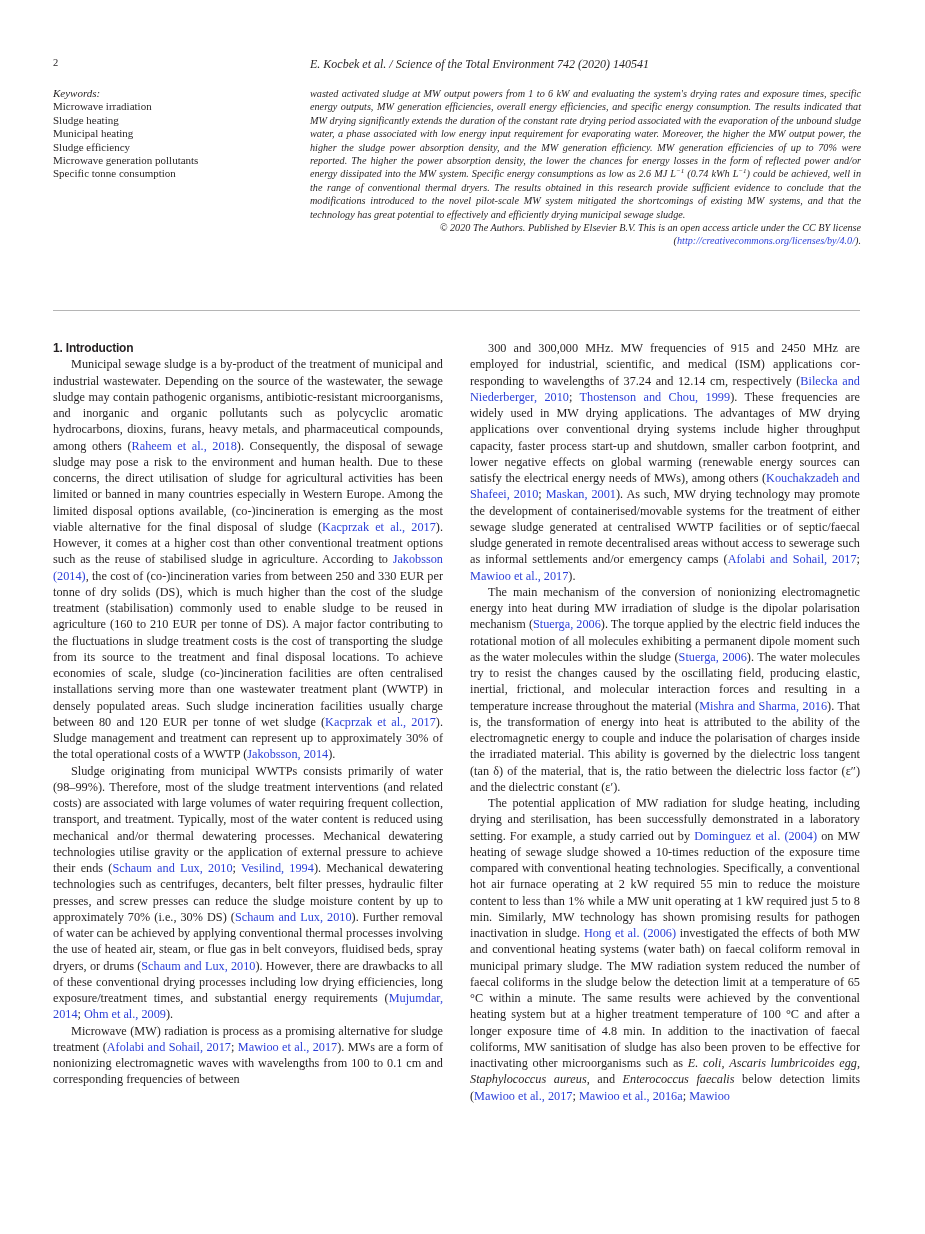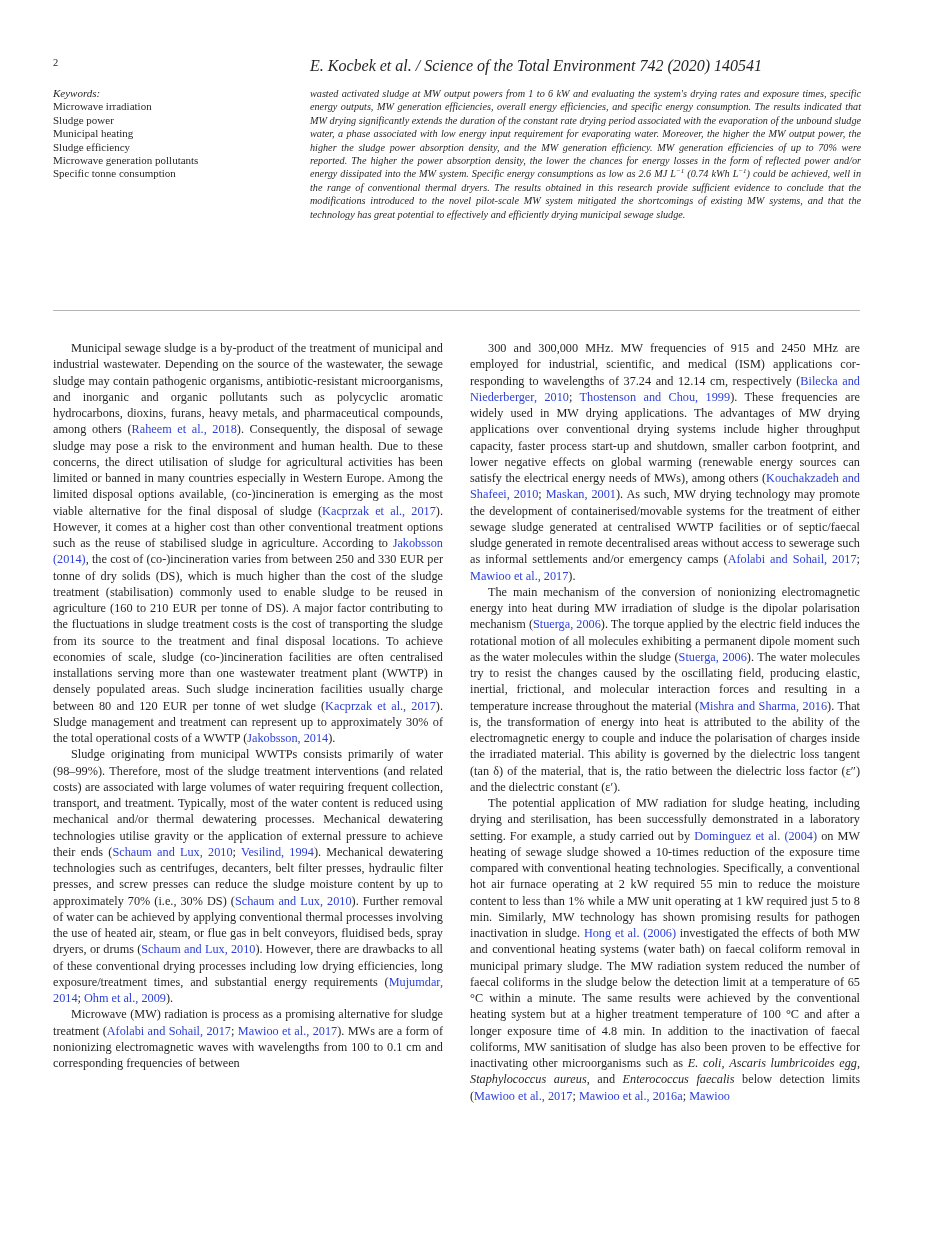--- a/index.html
+++ b/index.html
@@ -1,19 +1,19 @@
 <!DOCTYPE html>
 <html><head>
 <meta charset="utf-8">
 <style>
   html, body { margin: 0; padding: 0; background: #ffffff; }
   body { width: 925px; height: 1234px; position: relative; overflow: hidden;
          font-family: "Liberation Serif", "DejaVu Serif", serif; color: #231f20; }
   .page-number { position: absolute; left: 53px; top: 57px; font-size: 10.5px; }
-  .running-head { position: absolute; left: 310px; top: 57px; font-size: 16px; font-style: italic; }
+  .running-head { position: absolute; left: 310px; top: 57px; font-size: 12px; font-style: italic; }
   .keywords { position: absolute; left: 53px; top: 87px; width: 240px; font-size: 11px; line-height: 13.4px; }
   .keywords .kw-title { font-style: italic; }
   .abstract { position: absolute; left: 310px; top: 87px; width: 551px; font-size: 10.2px; line-height: 13.4px;
               text-align: justify; hyphens: manual; font-style: italic; }
   .abstract p { margin: 0; }
   .copyright { text-indent: 24px; text-align: right; }
   .divider { position: absolute; left: 53px; top: 310px; width: 807px; height: 1px; background: #b5b5b5; }
   .col { position: absolute; top: 340px; width: 390px; font-size: 12.25px; line-height: 16.25px; text-align: justify; }
   .col-left { left: 53px; }
   .col-right { left: 470px; }
@@ -27,34 +27,36 @@
 </head>
 <body>
 
 <div>
   <div class="page-number">2</div>
   <div class="running-head">E. Kocbek et al. / Science of the Total Environment 742 (2020) 140541</div>
 
   <div class="keywords">
     <div class="kw-title">Keywords:</div>
     <div>Microwave irradiation</div>
-    <div>Sludge power</div>
+    <div>Sludge heating</div>
     <div>Municipal heating</div>
     <div>Sludge efficiency</div>
     <div>Microwave generation pollutants</div>
     <div>Specific tonne consumption</div>
   </div>
 
   <div class="abstract">
     <p><span>wasted activated sludge at MW output powers from 1 to 6 kW and evaluating the system's drying rates and ex­posure times, specific energy outputs, MW generation efficiencies, overall energy efficiencies, and specific energy consumption. The results indicated that MW drying significantly extends the duration of the constant rate drying period associated with the evaporation of the unbound sludge water, a phase associated with low energy input requirement for evaporating water. Moreover, the higher the MW output power, the higher the sludge power ab­sorption density, and the MW generation efficiency. MW generation efficiencies of up to 70% were reported. The higher the power absorption density, the lower the chances for energy losses in the form of reflected power and/or energy dissipated into the MW system. Specific energy consumptions as low as 2.6 MJ L</span><sup>−1</sup><span> (0.74 kWh L</span><sup>−1</sup><span>) could be achieved, well in the range of conventional thermal dryers. The results obtained in this research provide sufficient evidence to conclude that the modifications introduced to the novel pilot-scale MW system mitigated the shortcomings of existing MW systems, and that the technology has great potential to effectively and effi­ciently drying municipal sewage sludge.</span></p>
+    <p class="copyright"><span>© 2020 The Authors. Published by Elsevier B.V. This is an open access article under the CC BY license (</span><a class="link">http://creativecommons.org/licenses/by/4.0/</a><span>).</span></p>
   </div>
 
   <div class="divider"></div>
 
   <div class="col col-left">
+    <p class="section-title">1. Introduction</p>
     <div>
         <p><span>Municipal sewage sludge is a by-product of the treatment of munici­pal and industrial wastewater. Depending on the source of the wastewa­ter, the sewage sludge may contain pathogenic organisms, antibiotic-resistant microorganisms, and inorganic and organic pollutants such as polycyclic aromatic hydrocarbons, dioxins, furans, heavy metals, and pharmaceutical compounds, among others (</span><a class="link">Raheem et al., 2018</a><span>). Conse­quently, the disposal of sewage sludge may pose a risk to the environment and human health. Due to these concerns, the direct utilisation of sludge for agricultural activities has been limited or banned in many countries especially in Western Europe. Among the limited disposal options avail­able, (co-)incineration is emerging as the most viable alternative for the final disposal of sludge (</span><a class="link">Kacprzak et al., 2017</a><span>). However, it comes at a higher cost than other conventional treatment options such as the reuse of stabilised sludge in agriculture. According to </span><a class="link">Jakobsson (2014)</a><span>, the cost of (co-)incineration varies from between 250 and 330 EUR per tonne of dry solids (DS), which is much higher than the cost of the sludge treatment (stabilisation) commonly used to enable sludge to be reused in agriculture (160 to 210 EUR per tonne of DS). A major factor contributing to the fluctuations in sludge treatment costs is the cost of transporting the sludge from its source to the treatment and final disposal locations. To achieve economies of scale, sludge (co-)incineration facilities are often centralised installations serving more than one wastewater treatment plant (WWTP) in densely populated areas. Such sludge incineration facil­ities usually charge between 80 and 120 EUR per tonne of wet sludge (</span><a class="link">Kacprzak et al., 2017</a><span>). Sludge management and treatment can represent up to approximately 30% of the total operational costs of a WWTP (</span><a class="link">Jakobsson, 2014</a><span>).</span></p>
         <p><span>Sludge originating from municipal WWTPs consists primarily of water (98–99%). Therefore, most of the sludge treatment interventions (and related costs) are associated with large volumes of water requiring frequent collection, transport, and treatment. Typically, most of the water content is reduced using mechanical and/or thermal dewatering processes. Mechanical dewatering technologies utilise gravity or the ap­plication of external pressure to achieve their ends (</span><a class="link">Schaum and Lux, 2010</a><span>; </span><a class="link">Vesilind, 1994</a><span>). Mechanical dewatering technologies such as cen­trifuges, decanters, belt filter presses, hydraulic filter presses, and screw presses can reduce the sludge moisture content by up to approximately 70% (i.e., 30% DS) (</span><a class="link">Schaum and Lux, 2010</a><span>). Further removal of water can be achieved by applying conventional thermal processes involving the use of heated air, steam, or flue gas in belt conveyors, fluidised beds, spray dryers, or drums (</span><a class="link">Schaum and Lux, 2010</a><span>). However, there are drawbacks to all of these conventional drying processes including low drying efficiencies, long exposure/treatment times, and substantial en­ergy requirements (</span><a class="link">Mujumdar, 2014</a><span>; </span><a class="link">Ohm et al., 2009</a><span>).</span></p>
         <p><span>Microwave (MW) radiation is process as a promising alternative for sludge treatment (</span><a class="link">Afolabi and Sohail, 2017</a><span>; </span><a class="link">Mawioo et al., 2017</a><span>). MWs are a form of nonionizing electromagnetic waves with wave­lengths from 100 to 0.1 cm and corresponding frequencies of between</span></p>
       </div>
   </div>
 
   <div class="col col-right">
     <div>
         <p><span>300 and 300,000 MHz. MW frequencies of 915 and 2450 MHz are employed for industrial, scientific, and medical (ISM) applications cor­responding to wavelengths of 37.24 and 12.14 cm, respectively (</span><a class="link">Bilecka and Niederberger, 2010</a><span>; </span><a class="link">Thostenson and Chou, 1999</a><span>). These frequencies are widely used in MW drying applications. The advantages of MW drying applications over conventional drying systems include higher throughput capacity, faster process start-up and shutdown, smaller carbon footprint, and lower negative effects on global warming (renewable energy sources can satisfy the electrical energy needs of MWs), among others (</span><a class="link">Kouchakzadeh and Shafeei, 2010</a><span>; </span><a class="link">Maskan, 2001</a><span>). As such, MW drying technology may promote the development of containerised/movable systems for the treatment of either sewage sludge generated at centralised WWTP facilities or of septic/faecal sludge generated in remote decentralised areas without access to sew­erage such as informal settlements and/or emergency camps (</span><a class="link">Afolabi and Sohail, 2017</a><span>; </span><a class="link">Mawioo et al., 2017</a><span>).</span></p>

